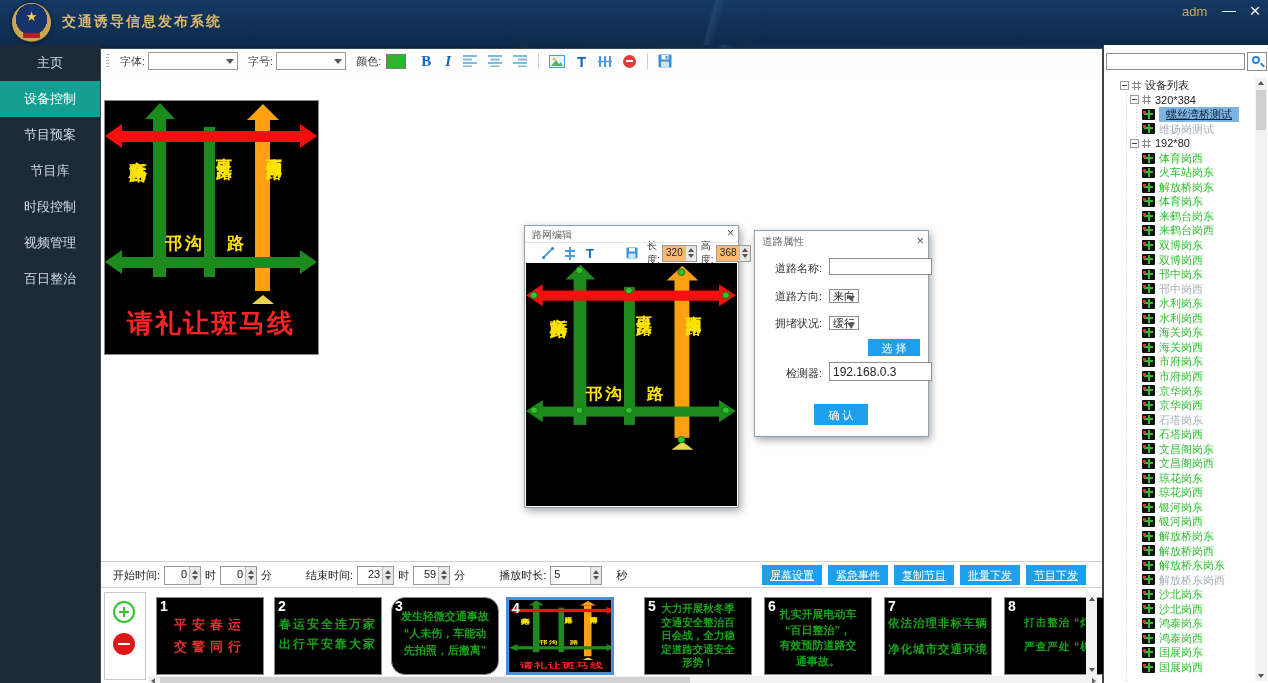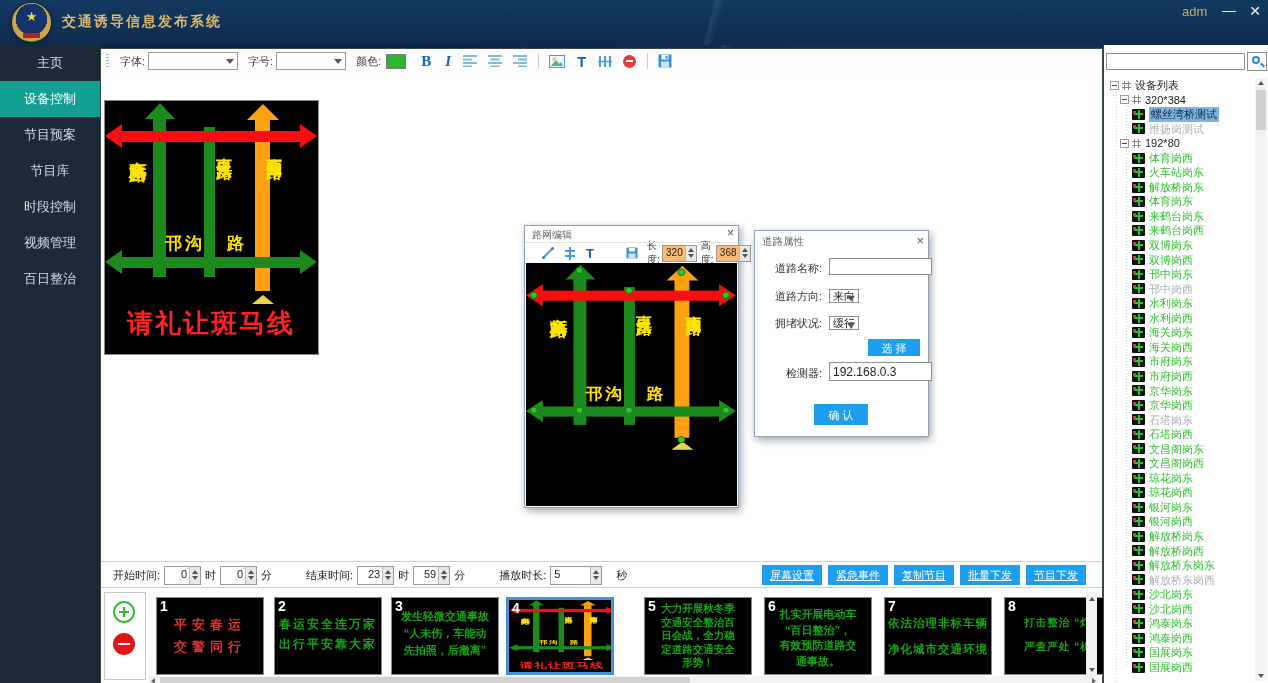--- a/index.html
+++ b/index.html
@@ -118,36 +118,36 @@
   .s-arr{position:absolute;width:9px;height:9px;display:flex;align-items:center;justify-content:center;}
   .tri-l{width:0;height:0;border-top:3px solid transparent;border-bottom:3px solid transparent;border-right:4px solid #666;}
   .tri-r{width:0;height:0;border-top:3px solid transparent;border-bottom:3px solid transparent;border-left:4px solid #666;}
   .scroll-v-thumb{position:absolute;left:985px;top:4px;width:11px;height:84px;background:#f2f2f2;}
   
   .rpanel{position:absolute;left:1103px;top:45px;width:165px;height:638px;background:#fff;border-left:1px solid #37474f;box-sizing:border-box;}
   .search-input{position:absolute;left:2px;top:8px;width:139px;height:17px;border:1px solid #8e8e8e;box-sizing:border-box;font-size:11px;padding:0 3px;font-family:inherit;}
   .search-btn{position:absolute;left:143px;top:7px;width:20px;height:19px;border:1px solid #8e8e8e;background:#fafafa;box-sizing:border-box;cursor:pointer;}
   .mag{position:absolute;left:4px;top:3px;width:8px;height:8px;border:2px solid #2f86d2;border-radius:50%;box-sizing:border-box;}
   .mag::after{content:"";position:absolute;left:6px;top:6px;width:5px;height:2px;background:#2f86d2;transform:rotate(45deg);}
-  .tree{position:absolute;left:6px;top:33px;width:149px;height:605px;overflow:hidden;
+  .tree{position:absolute;left:16px;top:33px;width:149px;height:605px;overflow:hidden;
     background-image:repeating-linear-gradient(to bottom,#cfcfcf 0 1px,transparent 1px 3px),repeating-linear-gradient(to bottom,#cfcfcf 0 1px,transparent 1px 3px);
     background-size:1px 640px,1px 560px;background-position:6px 8px,16px 28px;background-repeat:no-repeat;}
   .trow{height:14.55px;line-height:14.5px;font-size:11px;white-space:nowrap;display:flex;align-items:center;overflow:hidden;}
   .texp{flex:none;width:9px;height:9px;border:1px solid #9a9a9a;background:#fff;box-sizing:border-box;position:relative;margin-right:3px;cursor:pointer;}
   .texp::after{content:"";position:absolute;left:1px;top:3px;width:5px;height:1px;background:#444;}
   .tgrid{flex:none;width:9px;height:9px;margin-right:4px;
     background-image:linear-gradient(#8a8a8a,#8a8a8a),linear-gradient(#8a8a8a,#8a8a8a),linear-gradient(#8a8a8a,#8a8a8a),linear-gradient(#8a8a8a,#8a8a8a);
     background-size:9px 1px,9px 1px,1px 9px,1px 9px;background-position:0 2px,0 6px,2px 0,6px 0;background-repeat:no-repeat;}
   .dev-ico{flex:none;width:13px;height:11px;background:#111;border-radius:1px;position:relative;margin-right:4px;}
   .dev-ico i{position:absolute;display:block;}
   .dev-v{left:6px;top:1px;width:2px;height:9px;background:#2ec22e;}
   .dev-h{left:2px;top:4px;width:9px;height:2px;background:#2ec22e;}
   .dev-r{left:1px;top:2px;width:3px;height:3px;background:#e03333;}
   .t-on{color:#2ebd2e;} .t-off{color:#a9b0b6;} .t-plain{color:#222;}
-  .t-sel{background:#7db4e3;color:#10233a;padding:0 2px;}
+  .t-sel{background:#7db4e3;color:#10233a;padding:0 7px;text-decoration:underline;}
   .indent10{flex:none;width:10px;} .indent22{flex:none;width:22px;}
   .tree-sb{position:absolute;left:151px;top:33px;width:12px;height:603px;background:#f2f2f2;}
   .tree-sb .bar{position:absolute;left:1px;top:12px;width:10px;height:40px;background:#cfcfcf;}
   .sb-arr{position:absolute;left:0;width:12px;height:10px;display:flex;align-items:center;justify-content:center;}
   svg{display:block;}
 </style>
 </head>
 <body>
 
 <div class="stage">
@@ -453,21 +453,21 @@
             </div>
             <span class="thumb-num">1</span>
           </div>
           <div class="thumb" style="left: 173px;">
             <div class="thumb-text" style="color: rgb(23, 163, 23); font-size: 12px; line-height: 20px; padding-top: 16px; letter-spacing: 2px;">
               <div>春运安全连万家</div>
               <div>出行平安靠大家</div>
             </div>
             <span class="thumb-num">2</span>
           </div>
-          <div class="thumb" style="left: 290px;">
+          <div class="thumb" style="left: 290px; border-radius: 14px;">
             <div class="thumb-text" style="color: rgb(23, 163, 23); font-size: 11px; line-height: 17px; padding-top: 10px; letter-spacing: 0px;">
               <div>发生轻微交通事故</div>
               <div>“人未伤，车能动</div>
               <div>先拍照，后撤离”</div>
             </div>
             <span class="thumb-num">3</span>
           </div>
           <div class="thumb selected" style="left: 405px;">
             <div class="sign-mount" style="left: 0px; top: 0px; width: 106px; height: 76px;">
               <div class="sign" style="transform: scale(0.5, 0.296);">

